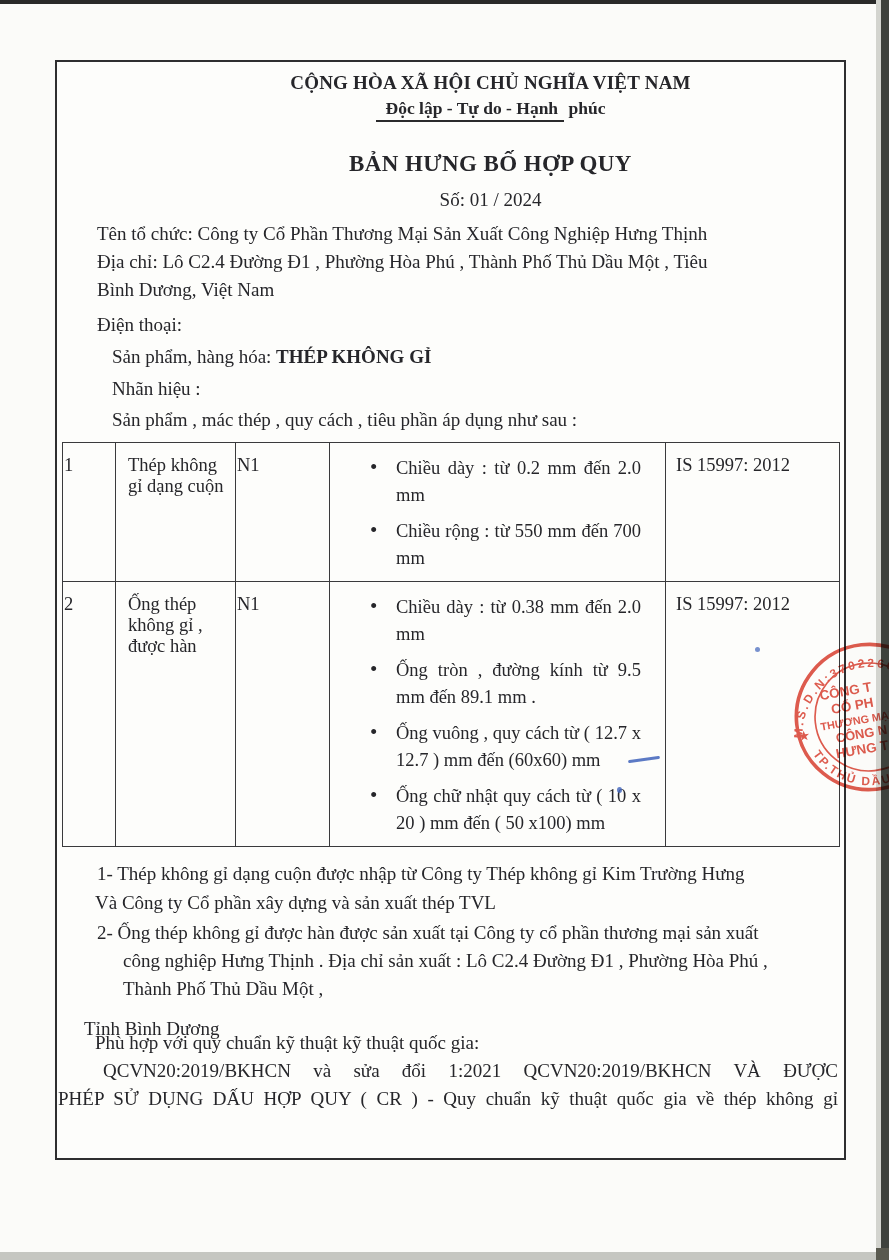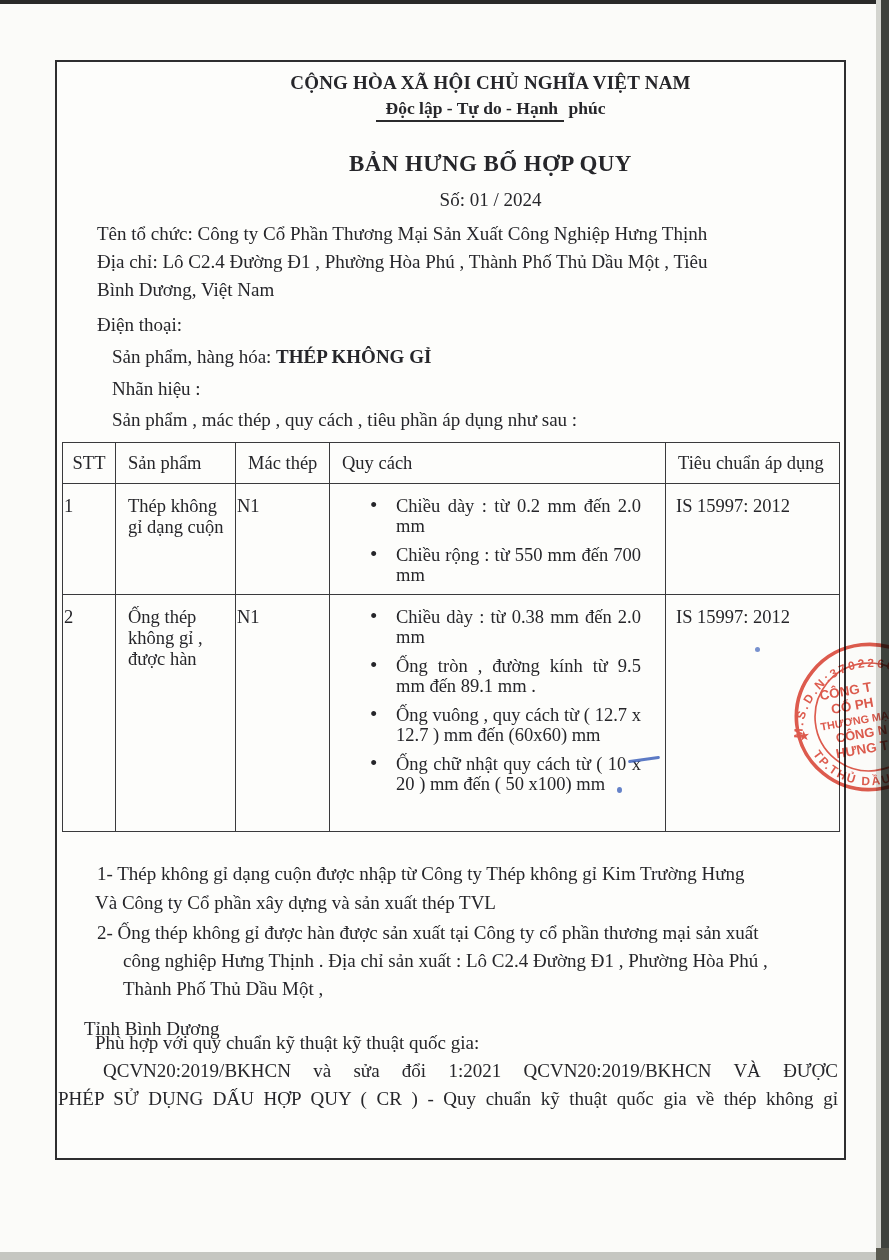--- a/index.html
+++ b/index.html
@@ -33,21 +33,21 @@
   table.spec{position:absolute;left:62px;top:442px;width:777px;border-collapse:collapse;table-layout:fixed;font-size:18.5px;background:transparent;}
   table.spec td,table.spec th{border:1.5px solid #3a3a3c;vertical-align:top;font-weight:normal;text-align:left;box-sizing:border-box;}
   table.spec tr.hdr th{height:41px;vertical-align:middle;padding:0 0 0 12px;}
   table.spec tr.hdr th.c{text-align:center;padding:0;}
   td.stt{ text-align:center;padding-top:12px;}
   td.sp{padding:12px 7px 0 12px;text-align:justify;}
   td.mt{text-align:center;padding-top:12px;}
   td.qc{padding:4px 10px 0 0;}
   td.tc{padding:12px 4px 0 10px;white-space:nowrap;}
   .qc ul{margin:8px 0 0 0;padding:0 14px 0 66px;list-style:none;}
-  .qc li{position:relative;margin:0 0 9px 0;text-align:justify;line-height:20px;}
+  .qc li{position:relative;margin:0 0 9px 0;text-align:justify;line-height:27px;}
   .qc li::before{content:"•";position:absolute;left:-26px;top:-1px;font-size:21px;}
   .row1{height:100px;}
   .row2{height:237px;}
 
   
   .just{text-align:justify;text-align-last:justify;white-space:normal;}
 
   
   .stamp{position:absolute;left:786px;top:634px;width:166px;height:166px;mix-blend-mode:multiply;opacity:.93;transform:rotate(-6deg);}
   .stamp text{font-family:"Liberation Sans","DejaVu Sans",sans-serif;fill:#dd4f41;font-weight:bold;}
@@ -84,27 +84,20 @@
 
 <table class="spec">
   <colgroup>
     <col style="width:53px">
       <col style="width:120px">
       <col style="width:94px">
       <col style="width:336px">
       <col style="width:174px">
   </colgroup>
   <tbody>
-      <tr class="hdr">
-    <th class="c">STT</th>
-    <th>Sản phẩm</th>
-    <th>Mác thép</th>
-    <th>Quy cách</th>
-    <th>Tiêu chuẩn áp dụng</th>
-  </tr>
   <tr class="row1">
     <td class="stt">1</td>
     <td class="sp">Thép không gỉ dạng cuộn</td>
     <td class="mt">N1</td>
     <td class="qc">
       <ul>
         <li>Chiều dày : từ 0.2 mm đến 2.0 mm</li>
         <li>Chiều rộng : từ 550 mm đến 700 mm</li>
       </ul>
     </td>

